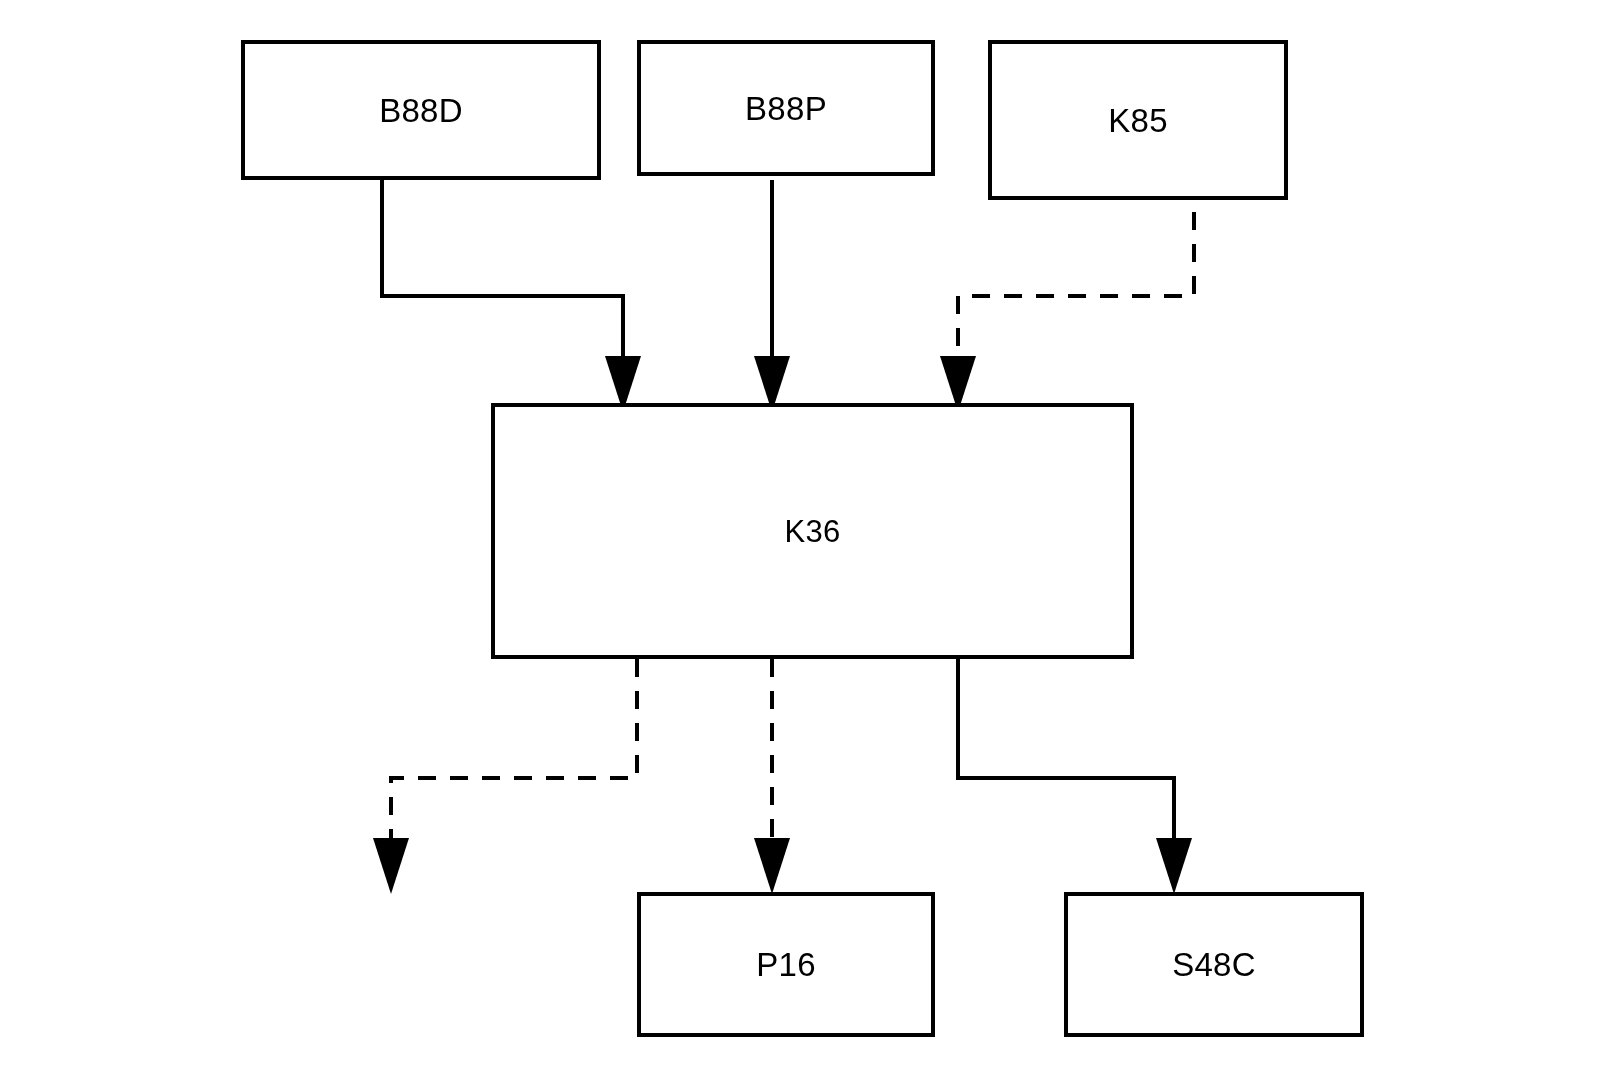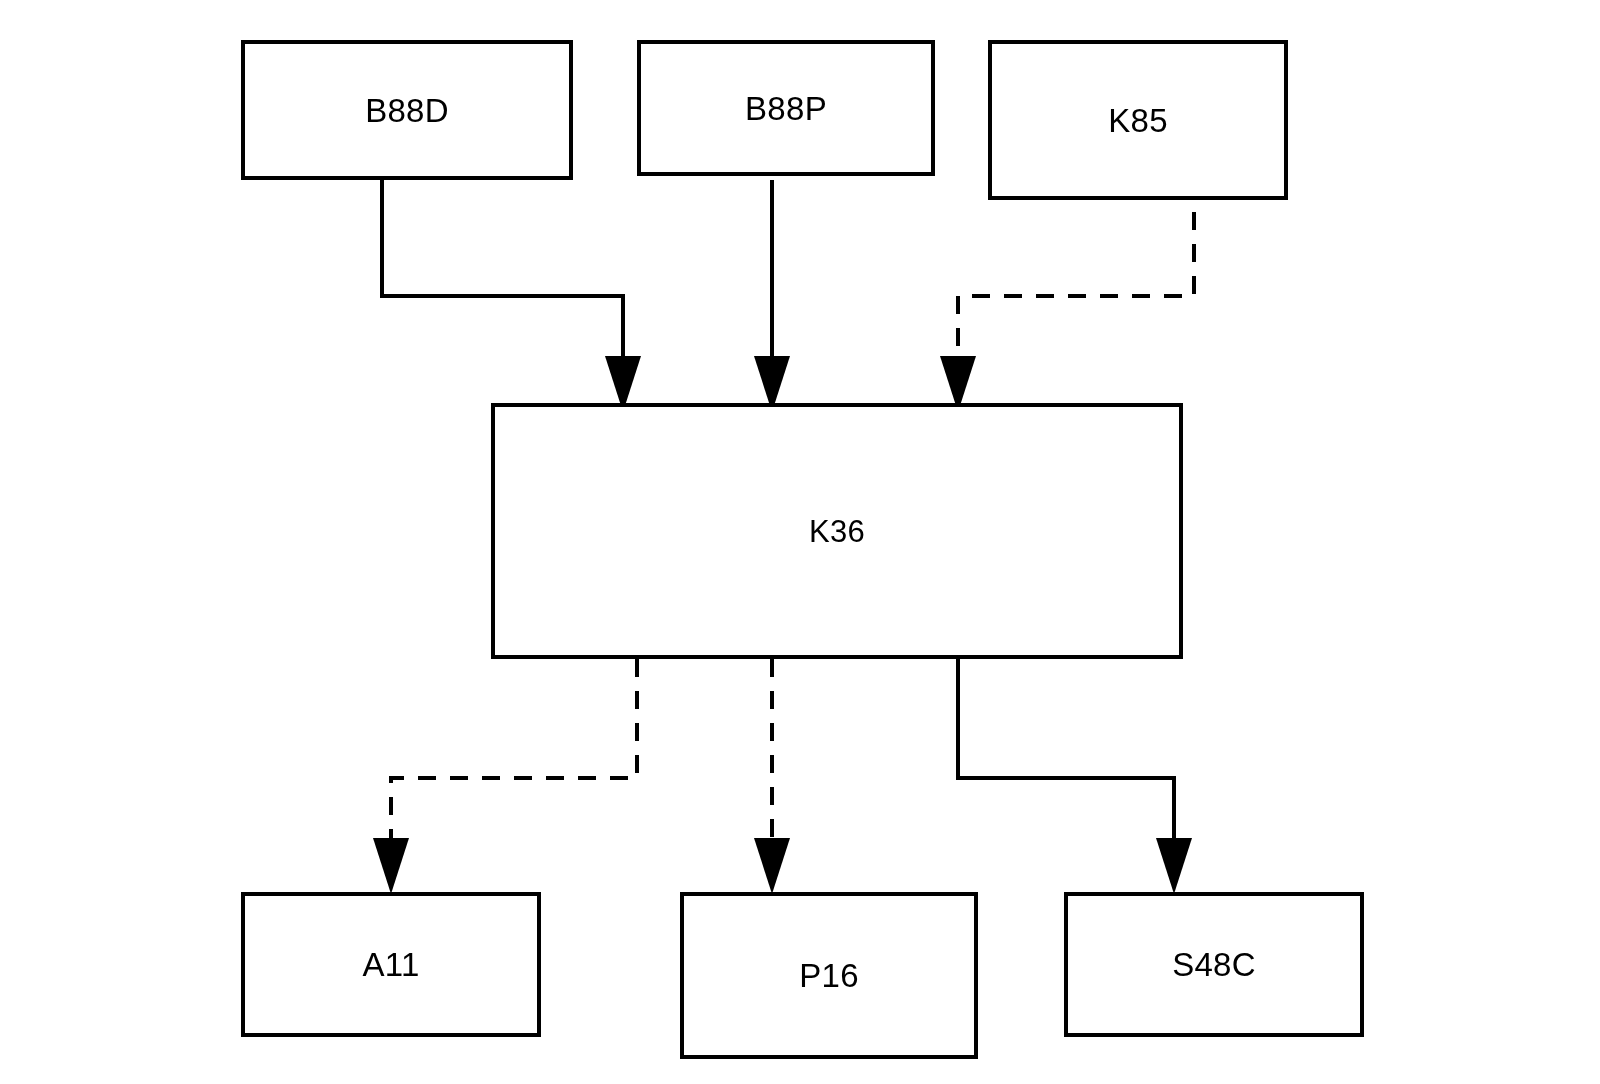--- a/index.html
+++ b/index.html
@@ -74,41 +74,38 @@
       <g>
         <polyline points="772,659 772,878" fill="none" stroke="#000000" stroke-width="4" stroke-linecap="butt" stroke-linejoin="miter" stroke-dasharray="18,14"></polyline>
         <polygon points="754,838 790,838 772,894" fill="#000000"></polygon>
       </g>
       <g>
         <polyline points="958,659 958,778 1174,778 1174,878" fill="none" stroke="#000000" stroke-width="4" stroke-linecap="butt" stroke-linejoin="miter"></polyline>
         <polygon points="1156,838 1192,838 1174,894" fill="#000000"></polygon>
       </g>
     </svg>
 
-  <div class="node" style="left: 241px; top: 40px; width: 332px; height: 140px; border-color: rgb(0, 0, 0);">
+  <div class="node" style="left: 241px; top: 40px; width: 360px; height: 140px; border-color: rgb(0, 0, 0);">
     <span class="node-label">B88D</span>
   </div>
 
   <div class="node" style="left: 637px; top: 40px; width: 298px; height: 136px; border-color: rgb(0, 0, 0);">
     <span class="node-label">B88P</span>
   </div>
 
   <div class="node" style="left: 988px; top: 40px; width: 300px; height: 160px; border-color: rgb(0, 0, 0);">
     <span class="node-label">K85</span>
   </div>
 
-  <div class="node node-lg" style="left: 491px; top: 403px; width: 692px; height: 256px; border-color: rgb(0, 0, 0);">
+  <div class="node node-lg" style="left: 491px; top: 403px; width: 643px; height: 256px; border-color: rgb(0, 0, 0);">
     <span class="node-label">K36</span>
   </div>
 
-  <div class="node" style="left: 241px; top: 892px; width: 300px; height: 145px; border-color: rgb(0, 0, 0);">
-    <span class="node-label">A11</span>
-  </div>
 
-  <div class="node" style="left: 637px; top: 892px; width: 298px; height: 167px; border-color: rgb(0, 0, 0); margin-left: 43px;">
+  <div class="node" style="left: 637px; top: 892px; width: 298px; height: 145px; border-color: rgb(0, 0, 0);">
     <span class="node-label">P16</span>
   </div>
 
   <div class="node" style="left: 1044px; top: 892px; width: 300px; height: 145px; border-color: rgb(0, 0, 0); margin-left: 20px;">
     <span class="node-label">S48C</span>
   </div>
 
 </div>
 
 </body></html>

